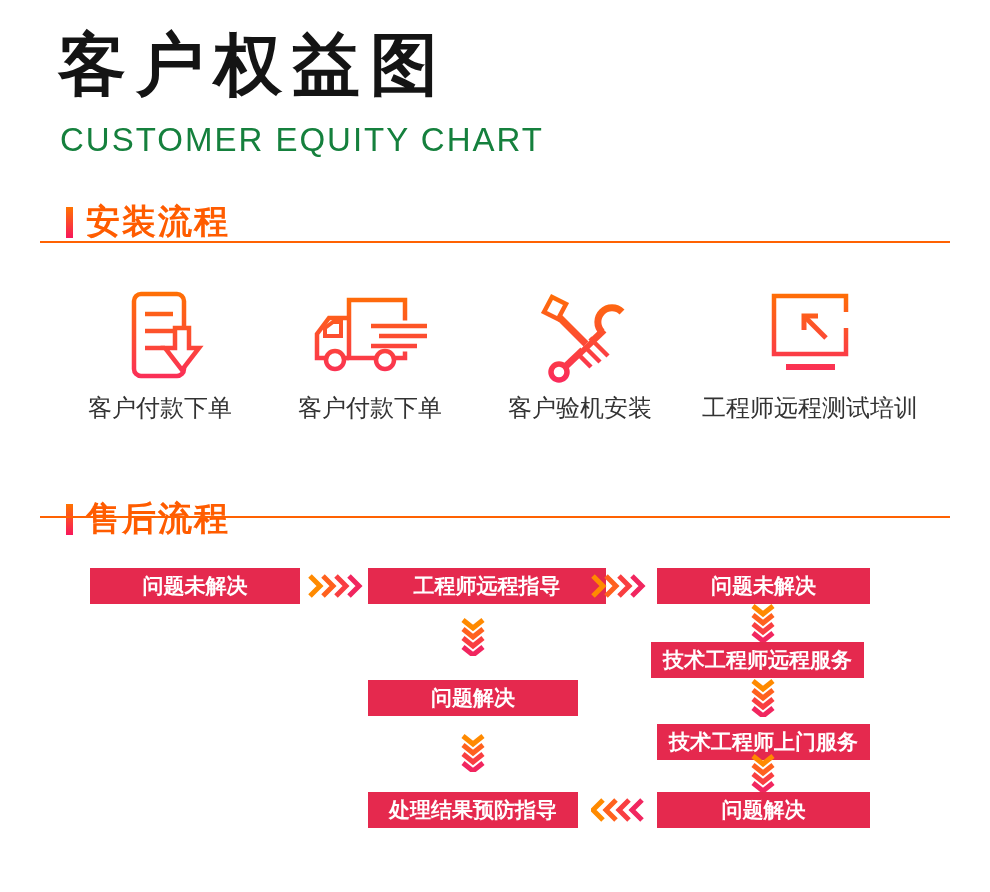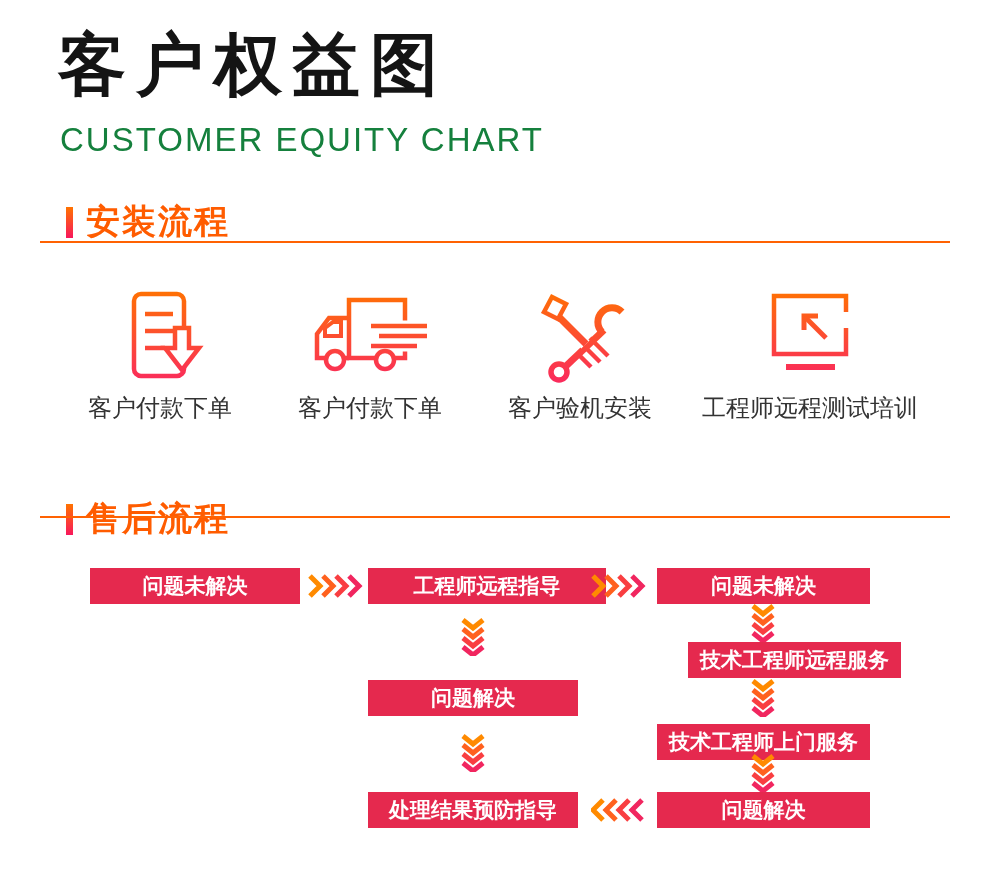--- a/index.html
+++ b/index.html
@@ -184,21 +184,21 @@
 
   <div class="chev" style="left:750px;top:604px;">
     <svg width="26" height="38" viewBox="0 0 26 38" fill="none">
       <polyline points="3,2 13,10 23,2" stroke="#ff8a00" stroke-width="5"></polyline>
       <polyline points="3,11 13,19 23,11" stroke="#ff611e" stroke-width="5"></polyline>
       <polyline points="3,20 13,28 23,20" stroke="#f93e41" stroke-width="5"></polyline>
       <polyline points="3,29 13,37 23,29" stroke="#f1265f" stroke-width="5"></polyline>
     </svg>
   </div>
 
-  <div class="fnode" style="left:688px;top:642px;width:213px;">技术工程师远程服务</div>
+  <div class="fnode" style="left:651px;top:642px;width:213px;">技术工程师远程服务</div>
 
   <div class="chev" style="left:750px;top:679px;">
     <svg width="26" height="38" viewBox="0 0 26 38" fill="none">
       <polyline points="3,2 13,10 23,2" stroke="#ff8a00" stroke-width="5"></polyline>
       <polyline points="3,11 13,19 23,11" stroke="#ff611e" stroke-width="5"></polyline>
       <polyline points="3,20 13,28 23,20" stroke="#f93e41" stroke-width="5"></polyline>
       <polyline points="3,29 13,37 23,29" stroke="#f1265f" stroke-width="5"></polyline>
     </svg>
   </div>
 

